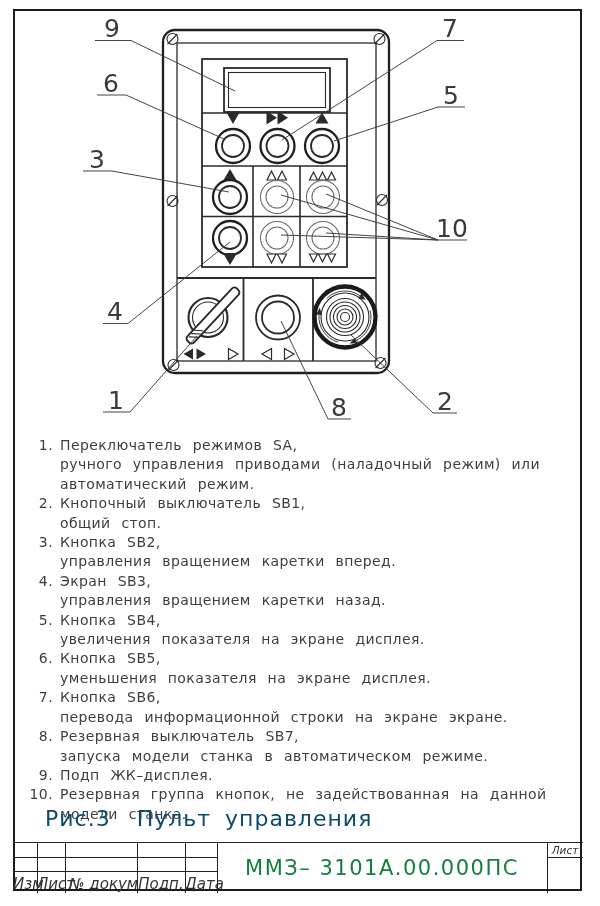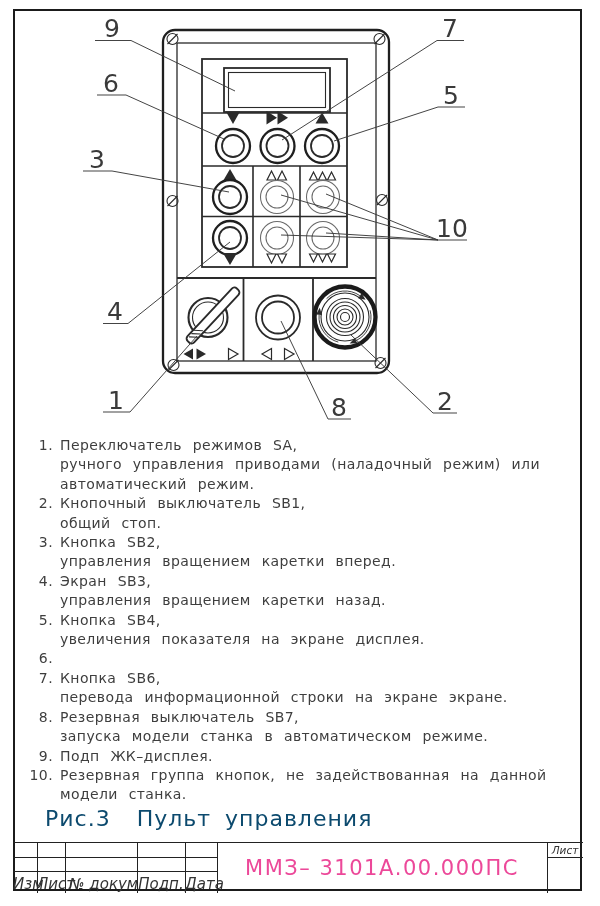--- a/index.html
+++ b/index.html
@@ -32,21 +32,21 @@
            letter-spacing:1px;word-spacing:6px;white-space:nowrap;}
   .caption .ttl{margin-left:26px;}
 
   .tb{position:absolute;left:13px;top:842px;width:570px;height:50px;border-top:1.6px solid #222;}
   .tb .vl{position:absolute;top:0;bottom:0;width:1.4px;background:#222;}
   .tb .hl{position:absolute;height:1.4px;background:#222;}
   .tb .lab{position:absolute;font-style:italic;font-size:15px;color:#333;
            text-align:center;letter-spacing:0px;}
   .tb .doc{position:absolute;left:204px;top:0;width:330px;height:100%;
            display:flex;align-items:center;justify-content:center;
-           font-size:21px;letter-spacing:1.5px;color:#ec4899;white-space:nowrap;}
+           font-size:21px;letter-spacing:1.5px;color:#15803d;white-space:nowrap;}
   .tb .sheet{position:absolute;left:534px;top:0;width:36px;height:14px;
              display:flex;align-items:center;justify-content:center;
              font-style:italic;font-size:10.5px;color:#333;}
 </style>
 </head>
 <body>
 
 <div class="page">
   <div class="frame"></div>
 
@@ -306,20 +306,24 @@
     </div>
     <div class="li">
       <span class="n">5.</span>
       <div>
         <div>Кнопка SB4,</div>
         <div>увеличения показателя на экране дисплея.</div>
       </div>
     </div>
     <div class="li">
       <span class="n">6.</span>
+      <div>
+        <div>Кнопка SB5,</div>
+        <div>уменьшения показателя на экране дисплея.</div>
+      </div>
     </div>
     <div class="li">
       <span class="n">7.</span>
       <div>
         <div>Кнопка SB6,</div>
         <div>перевода информационной строки на экране экране.</div>
       </div>
     </div>
     <div class="li">
       <span class="n">8.</span>

